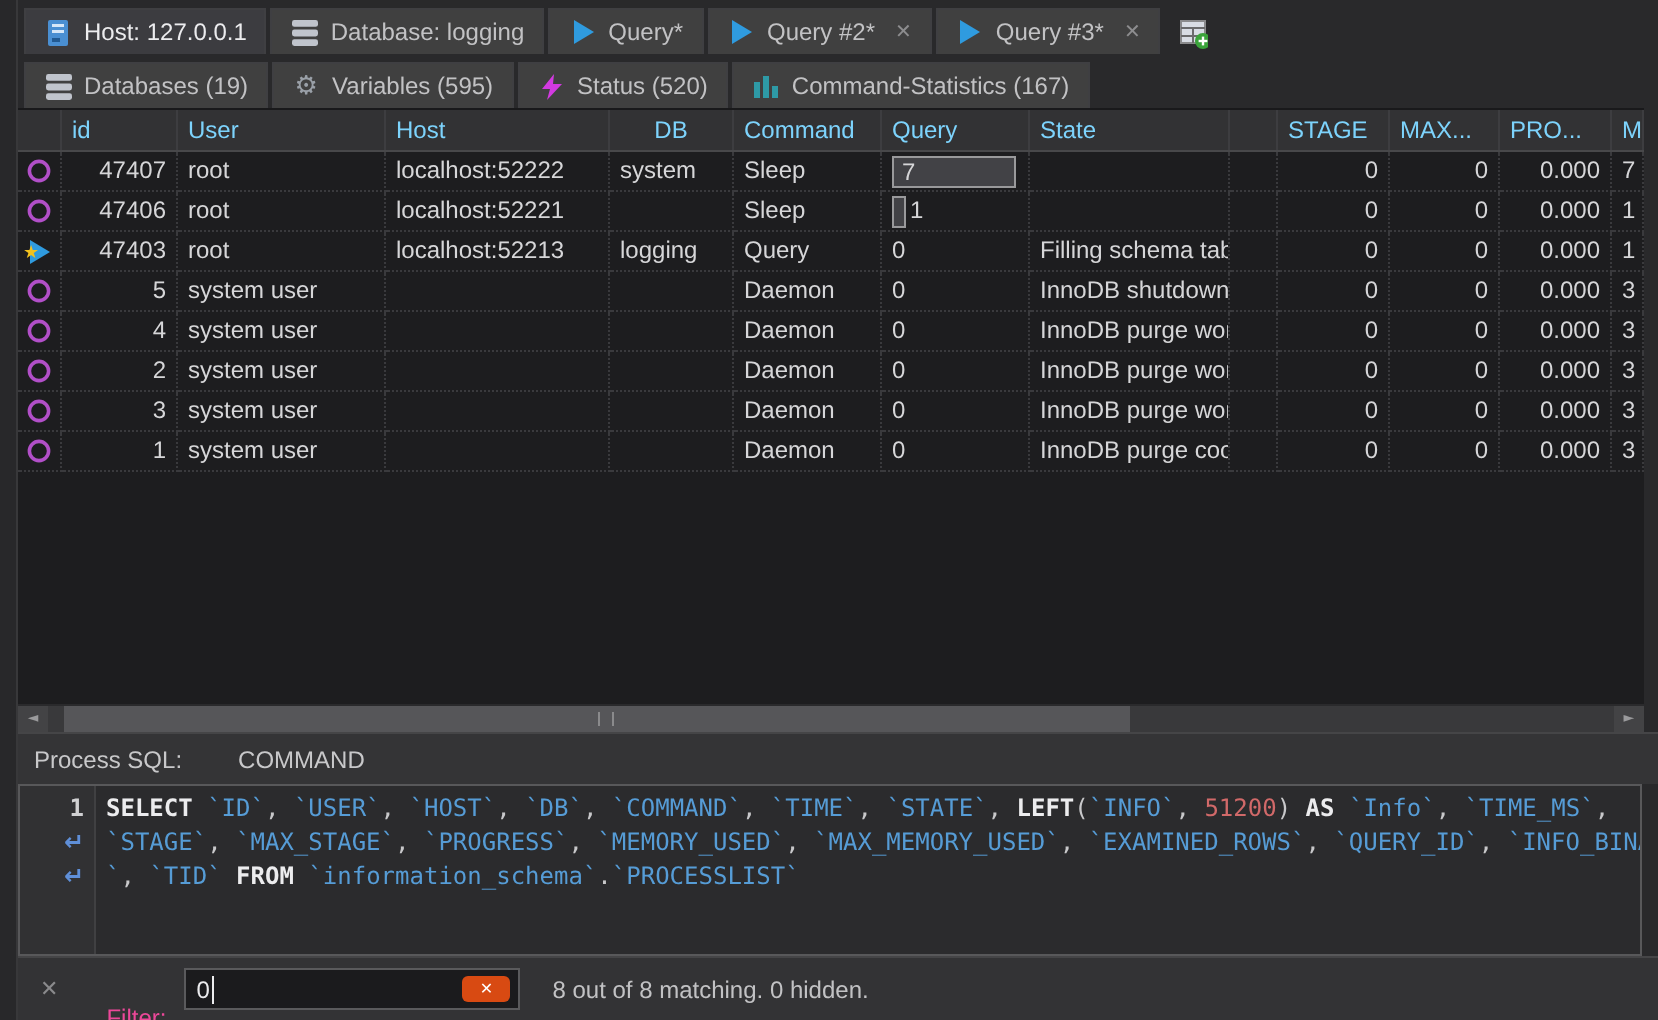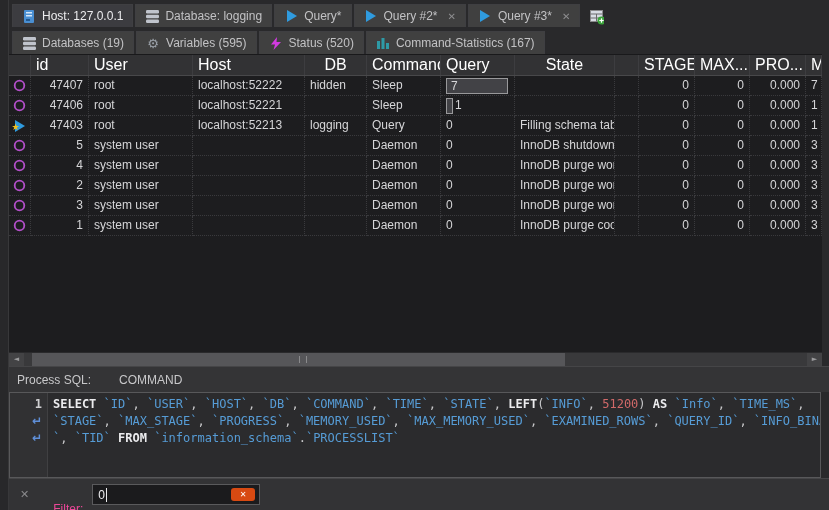--- a/index.html
+++ b/index.html
@@ -21,21 +21,21 @@
        position:relative;flex:none;}
   .icn.gear{font-family:"DejaVu Sans",sans-serif;color:#9aa0a8;font-size:13px;line-height:13px;}
   .star{position:absolute;left:-1px;bottom:-4px;color:#f2c21f;font-size:9px;
        font-family:"DejaVu Sans",sans-serif;}
   .newtab{margin-left:8px;margin-bottom:3px;}
 
   
   .grid{height:298px;width:813px;background:#1d1d1f;border-top:1px solid #19191b;
        box-sizing:border-box;overflow:hidden;}
   .hrow{display:flex;height:21px;background:#323234;border-bottom:1px solid #48484a;box-sizing:border-box;}
-  .hcell{font-size:16px;color:#ffffff;line-height:20px;padding:0 5px;box-sizing:border-box;
+  .hcell{font-size:12px;color:#7dd3fc;line-height:20px;padding:0 5px;box-sizing:border-box;
        border-right:1px solid #3d3d40;overflow:hidden;white-space:nowrap;flex:none;}
   .grow{display:flex;height:20px;}
   .cell{font-size:12px;color:#d6d6d8;line-height:19px;padding:0 5px;box-sizing:border-box;
        border-right:1px dotted #3a3a3d;border-bottom:1px dotted #3a3a3d;overflow:hidden;
        white-space:nowrap;flex:none;}
   .right{text-align:right;}
   .iconcell{display:flex;align-items:center;justify-content:center;padding:0;}
   .tbar{display:inline-block;box-sizing:border-box;border:1px solid #99999b;background:#424246;
        height:16px;line-height:14px;vertical-align:middle;margin-top:1px;}
   .tbar.full{width:62px;padding-left:4px;}
@@ -189,40 +189,40 @@
 
   <div class="grid">
     <div class="hrow" id="grid-header">
         <div class="hcell" style="width: 22px;"></div>
         <div class="hcell" style="width: 58px;">id</div>
         <div class="hcell" style="width: 104px;">User</div>
         <div class="hcell" style="width: 112px;">Host</div>
         <div class="hcell" style="width: 62px; text-align: center;">DB</div>
         <div class="hcell" style="width: 74px;">Command</div>
         <div class="hcell" style="width: 74px;">Query</div>
-        <div class="hcell" style="width: 100px; text-align: center;">State</div>
+        <div class="hcell" style="width: 100px;">State</div>
         <div class="hcell" style="width: 24px;"></div>
         <div class="hcell" style="width: 56px;">STAGE</div>
         <div class="hcell" style="width: 55px;">MAX...</div>
         <div class="hcell" style="width: 56px;">PRO...</div>
         <div class="hcell" style="width: 16px;">M</div>
       </div>
     <div id="grid-body">
         <div class="grow">
           <div class="cell iconcell" style="width: 22px;">
             <span class="icn">
               <svg width="13" height="13">
                 <circle cx="6.5" cy="6.5" r="4.8" fill="none" stroke="#b24fc8" stroke-width="1.8"></circle>
               </svg>
             </span>
           </div>
           <div class="cell right" style="width: 58px;">47407</div>
           <div class="cell" style="width: 104px;">root</div>
           <div class="cell" style="width: 112px;">localhost:52222</div>
-          <div class="cell" style="width: 62px;">hidden</div>
+          <div class="cell" style="width: 62px;">system</div>
           <div class="cell" style="width: 74px;">Sleep</div>
           <div class="cell" style="width: 74px;"><span class="tbar full">7</span></div>
           <div class="cell" style="width: 100px;"></div>
           <div class="cell" style="width: 24px;"></div>
           <div class="cell right" style="width: 56px;">0</div>
           <div class="cell right" style="width: 55px;">0</div>
           <div class="cell right" style="width: 56px;">0.000</div>
           <div class="cell" style="width: 16px;">7</div>
         </div>
         <div class="grow">
@@ -401,14 +401,15 @@
   </div>
 
   <div class="filterbar">
     <span class="panelx">✕</span>
     <span class="flabel">Filter:</span>
     <div class="finput">
       <span class="fval">0</span>
       <span class="caret"></span>
       <span class="fclear">✕</span>
     </div>
+    <span class="fstatus">8 out of 8 matching. 0 hidden.</span>
   </div>
 </div>
 
 </body></html>

